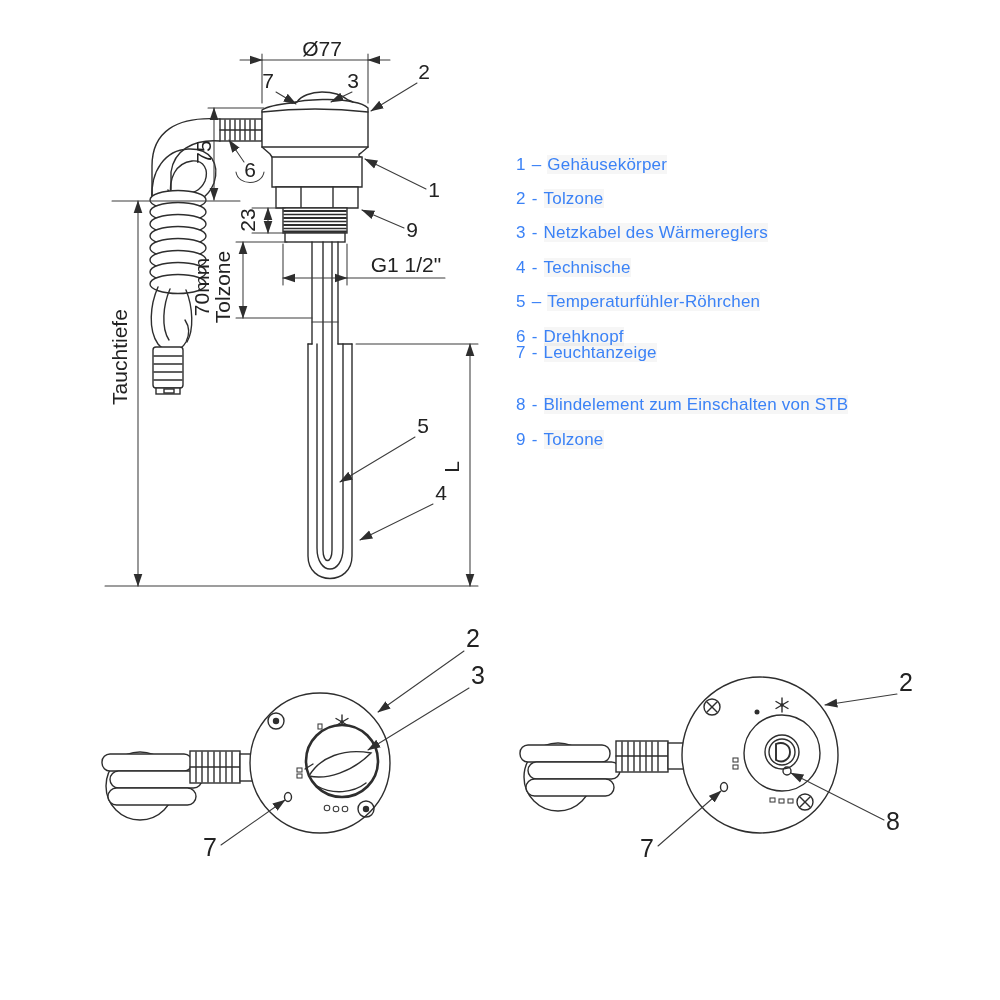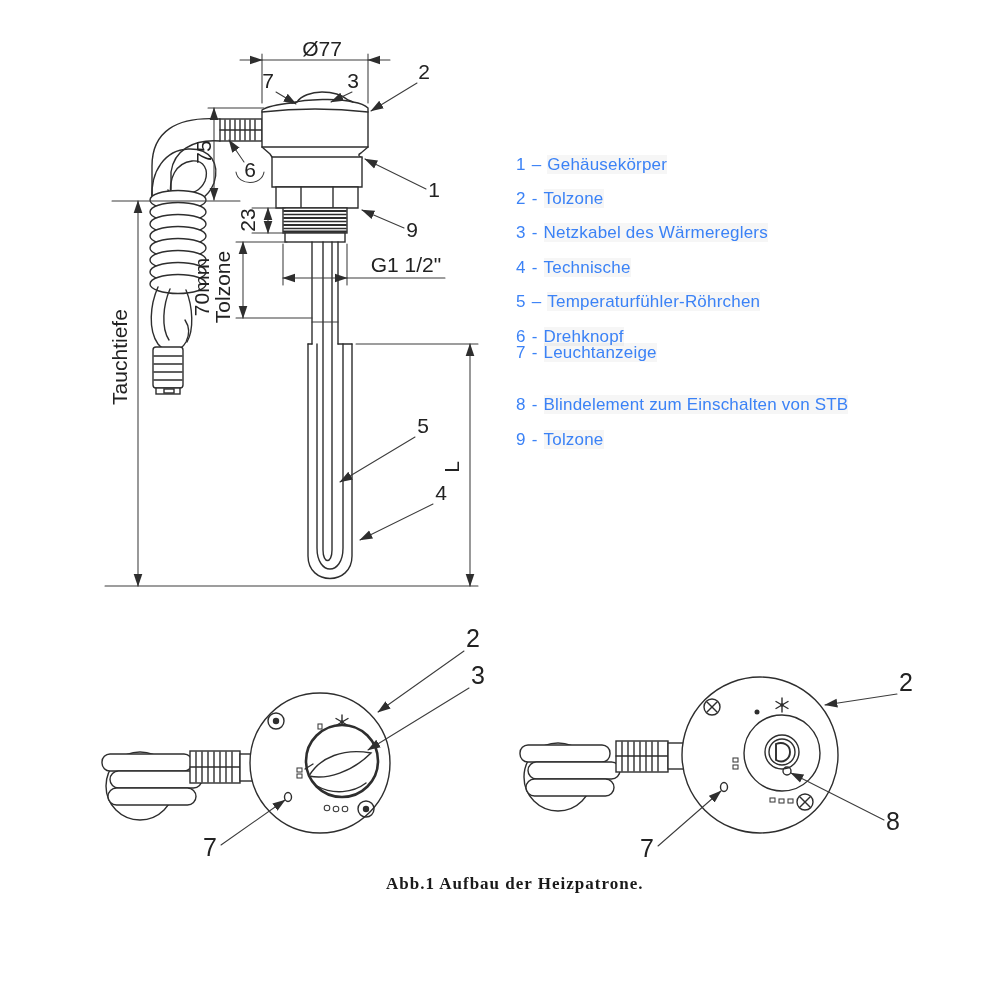--- a/index.html
+++ b/index.html
@@ -333,15 +333,14 @@
     <div class="legend-item" style="top:187px"><span>2</span><span class="sep">-</span><span class="lbl">Tolzone</span></div>
     <div class="legend-item" style="top:221px"><span>3</span><span class="sep">-</span><span class="lbl">Netzkabel des Wärmereglers</span></div>
     <div class="legend-item" style="top:256px"><span>4</span><span class="sep">-</span><span class="lbl">Technische</span></div>
     <div class="legend-item" style="top:290px"><span>5</span><span class="sep">–</span><span class="lbl">Temperaturfühler-Röhrchen</span></div>
     <div class="legend-item" style="top:325px"><span>6</span><span class="sep">-</span><span class="lbl">Drehknopf</span></div>
     <div class="legend-item" style="top:341px"><span>7</span><span class="sep">-</span><span class="lbl">Leuchtanzeige</span></div>
     <div class="legend-item" style="top:393px"><span>8</span><span class="sep">-</span><span class="lbl">Blindelement zum Einschalten von STB</span></div>
     <div class="legend-item" style="top:428px"><span>9</span><span class="sep">-</span><span class="lbl">Tolzone</span></div>
   </div>
 
-  <div class="caption abb">Abb.1 Aufbau der Heizpatrone.</div>
 
 </div>
 
 </body></html>

